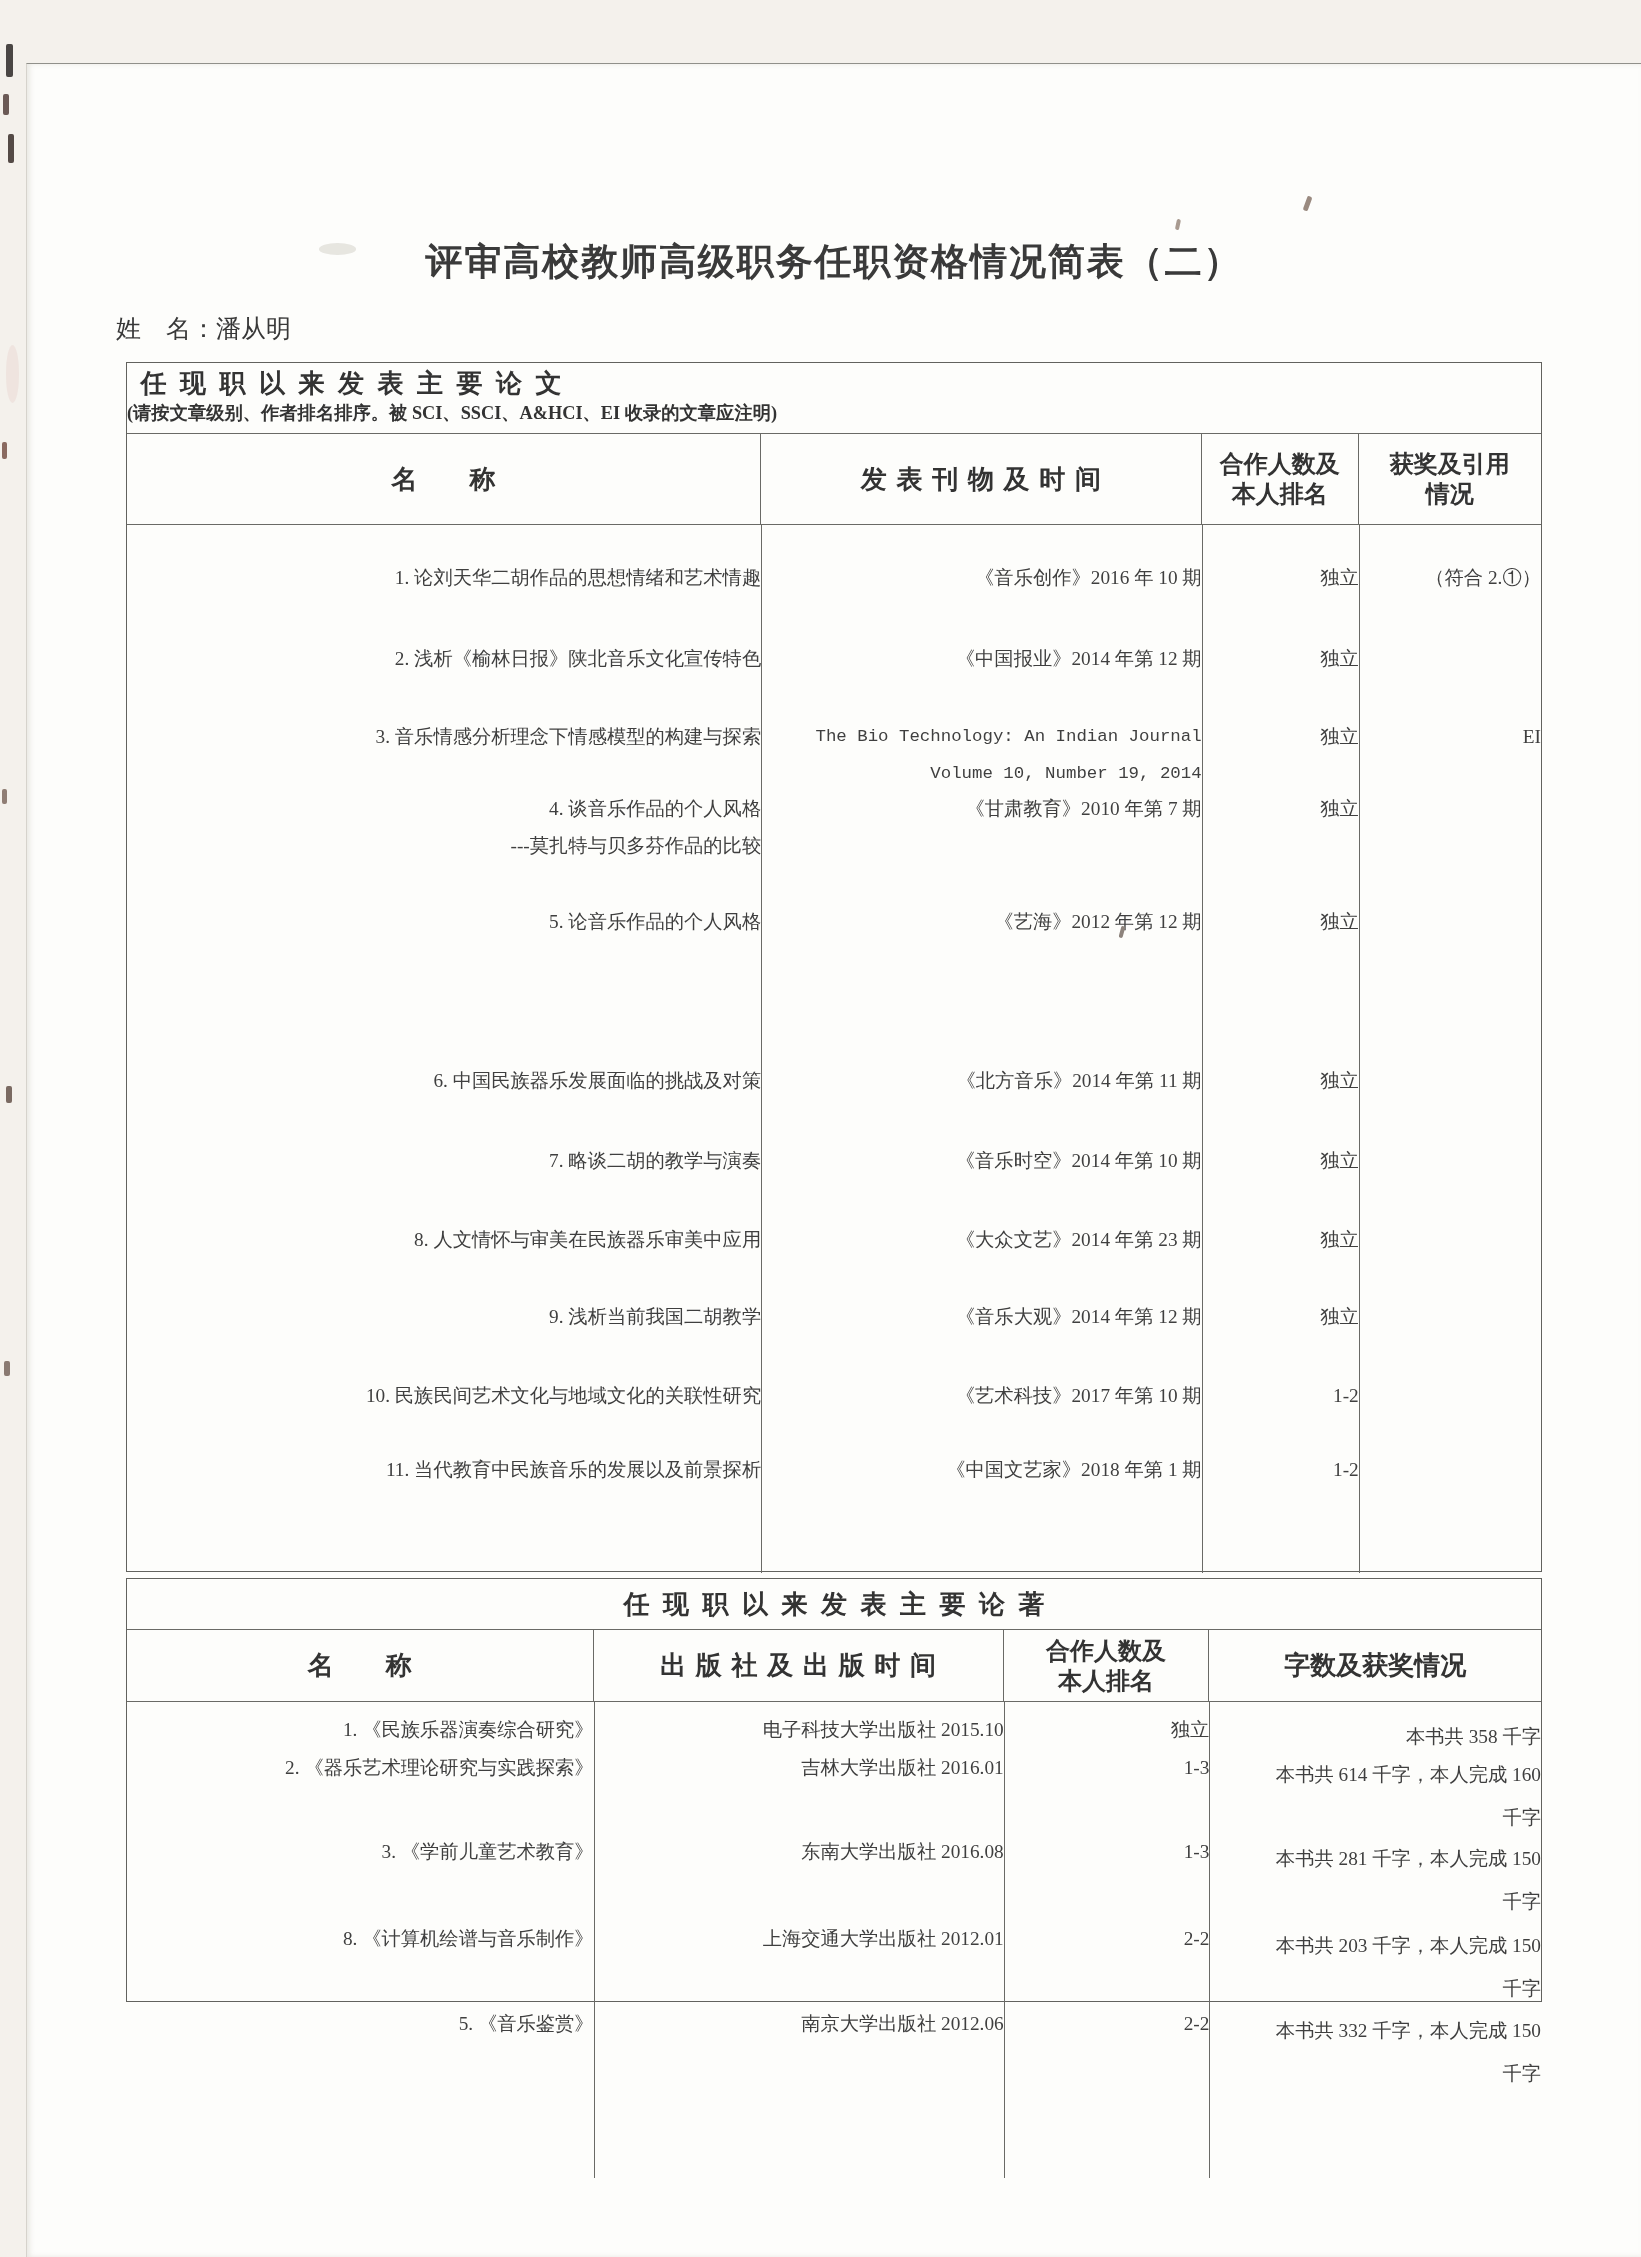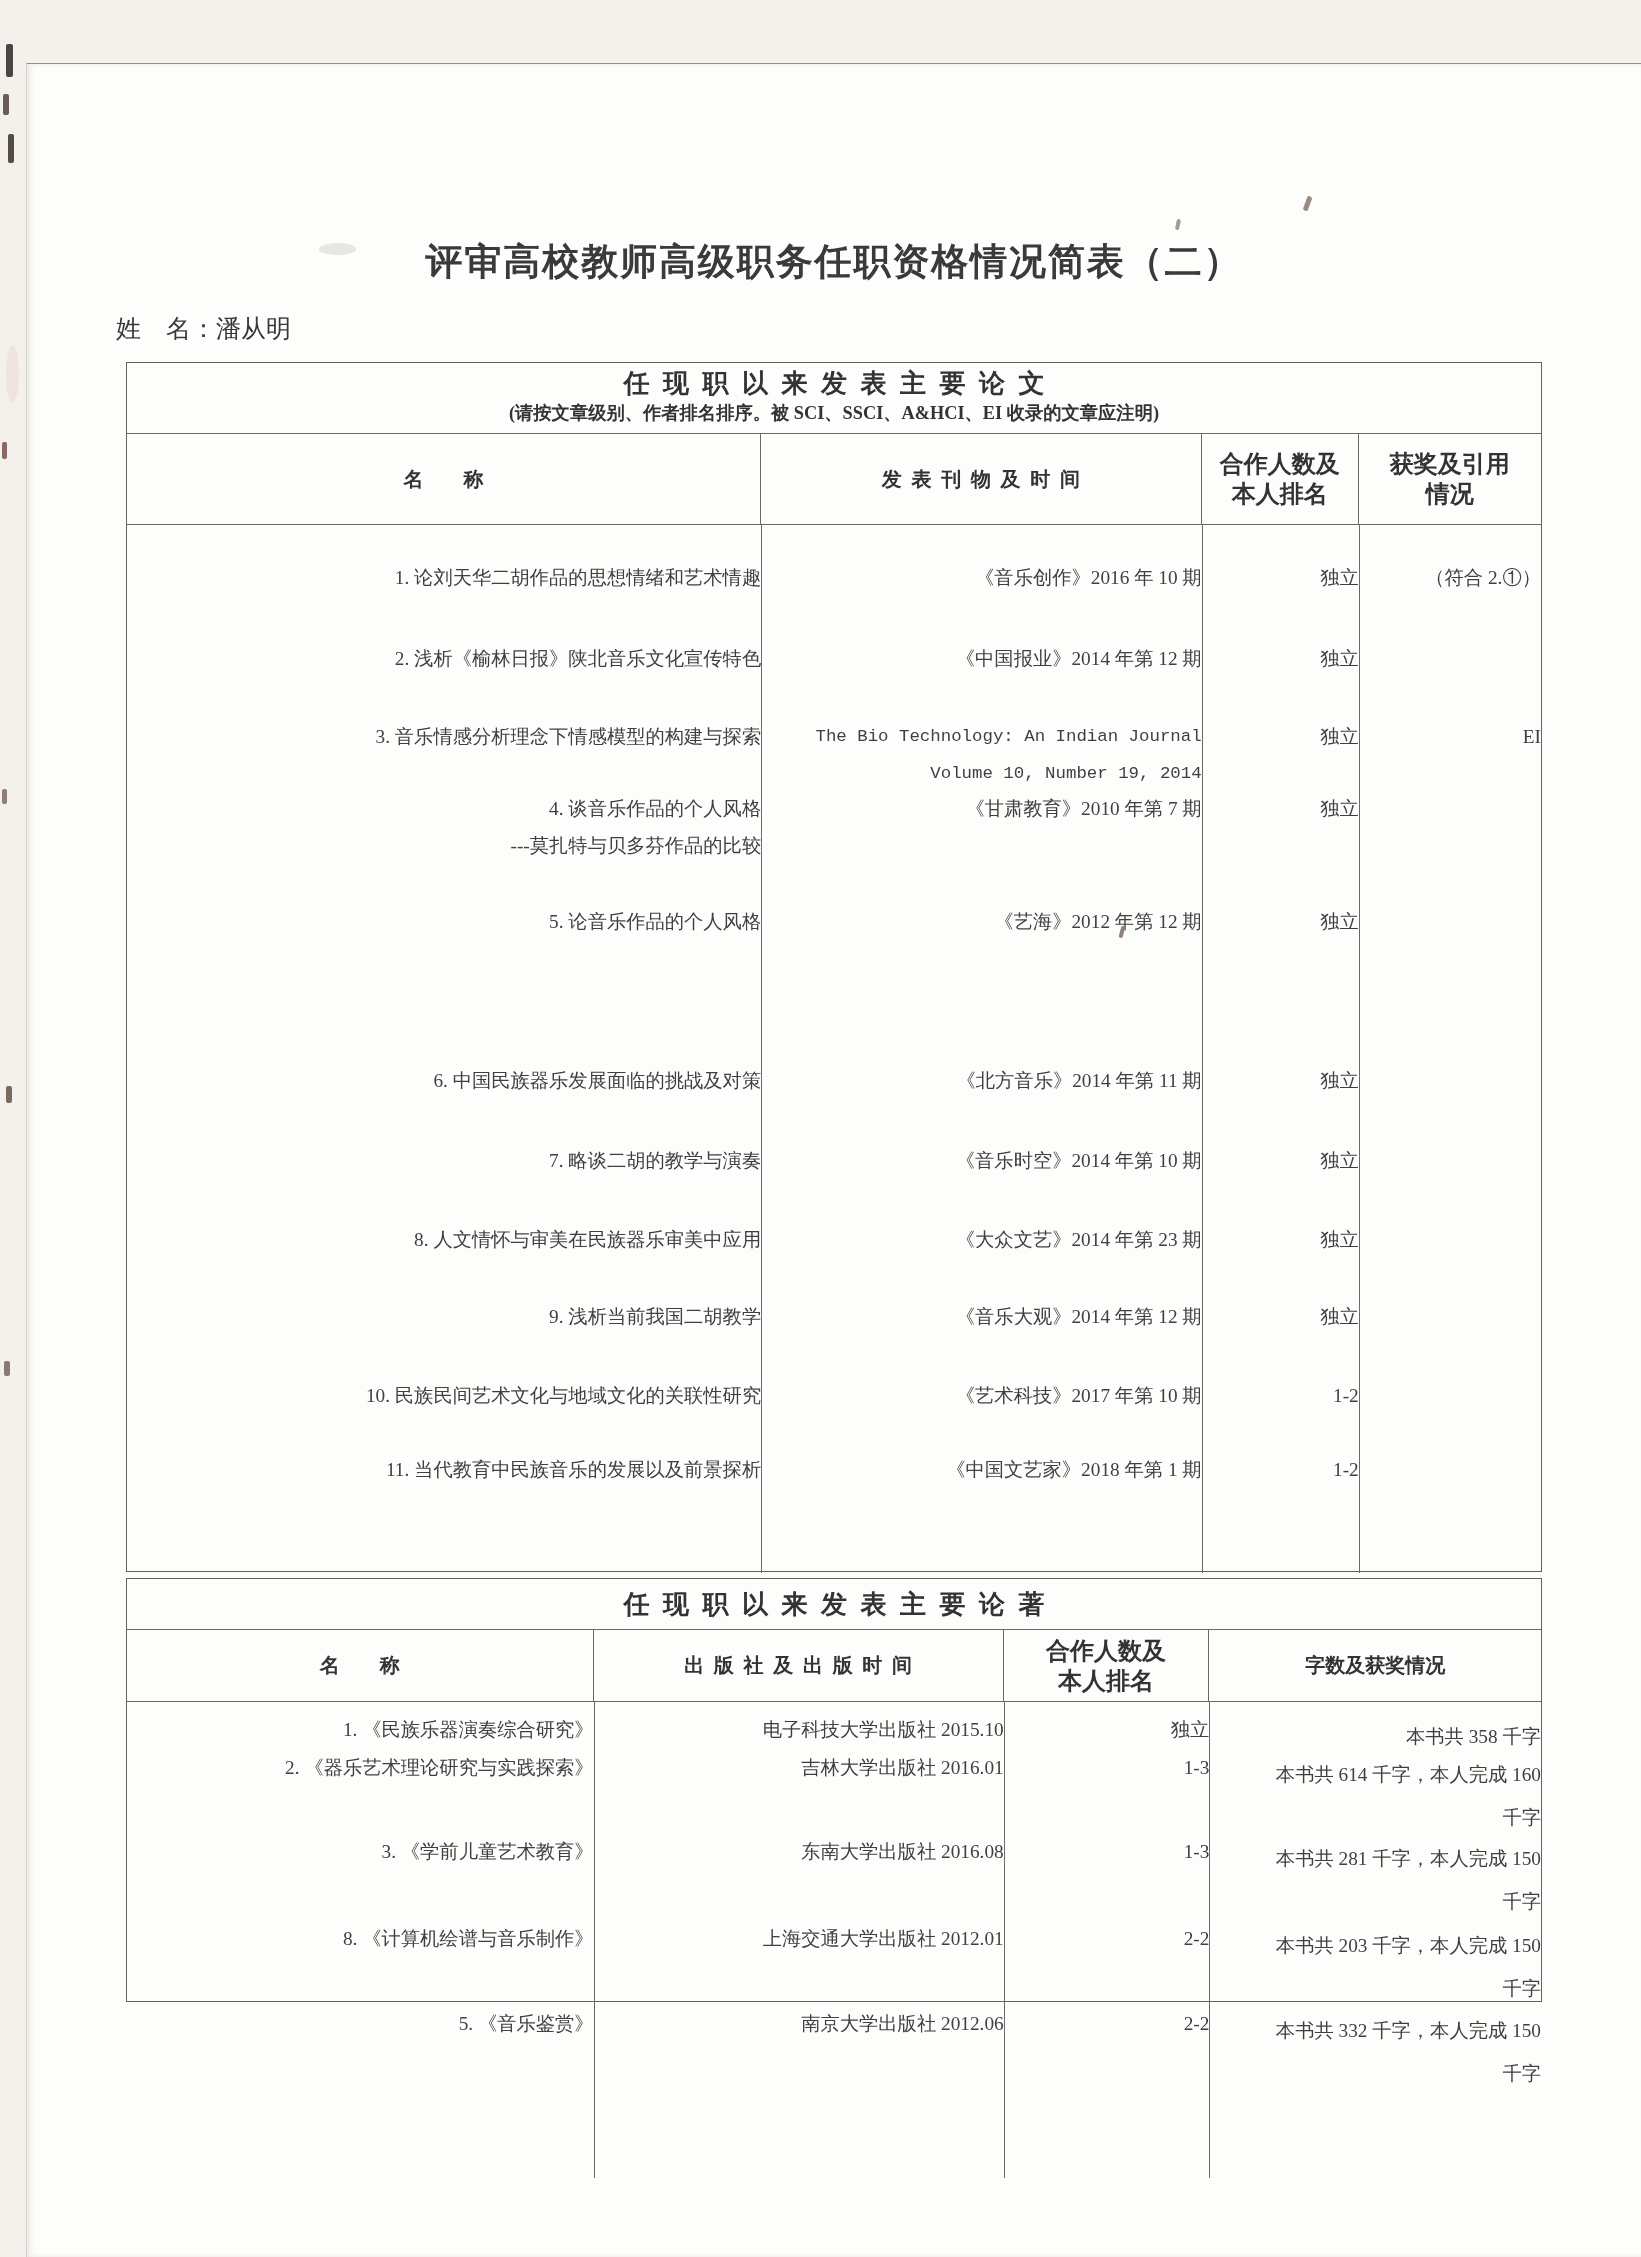--- a/index.html
+++ b/index.html
@@ -29,33 +29,33 @@
   .name-line {
     position:absolute; left:116px; top:276px; font-size:25px; color:#383838; white-space:pre;
   }
 
   
   .tbl { position:absolute; left:126px; width:1416px; box-sizing:border-box;
          border:1.9px solid #62625e; background:transparent; }
   .t1 { top:326px; height:1210px; }
   .t2 { top:1542px; height:424px; }
 
-  .t-band1 { box-sizing:border-box; border-bottom:1.9px solid #6a6a66; text-align:center; }
+  .t-band1 { box-sizing:border-box; border-bottom:1.9px solid #6a6a66; }
   .t1 .t-band1 { height:71px; padding-top:3.9px; }
   .t2 .t-band1 { height:51px; display:flex; align-items:center; justify-content:center; }
   .t-title { font-size:26px; font-weight:600; letter-spacing:13.5px; padding-left:13.5px; color:#333; line-height:33px; }
   .t-note  { font-size:18.3px; font-weight:600; color:#333; line-height:27px; }
 
   .t-headrow { box-sizing:border-box; border-bottom:1.9px solid #6a6a66; display:grid; }
   .t1 .t-headrow { height:91px; grid-template-columns:44.85% 31.15% 11.11% 12.89%; }
   .t2 .t-headrow { height:72px; grid-template-columns:33.0% 29.0% 14.55% 23.45%; }
   .th {
     box-sizing:border-box; border-right:1.9px solid #6a6a66;
     display:flex; align-items:center; justify-content:center; text-align:center;
-    font-size:20px; font-weight:600; color:#333; white-space:pre-line; line-height:29px;
+    font-size:26px; font-weight:600; color:#333; white-space:pre-line; line-height:29px;
   }
   .th:last-child { border-right:none; }
   .th.ls10 { letter-spacing:9.7px; padding-left:9.7px; }
   .th.two { font-size:24px; line-height:30px; }
 
   .t-body { position:relative; }
   .t1 .t-body { height:1048px; }
   .t2 .t-body { height:476px; }
   .colsep { position:absolute; top:0; bottom:0; width:0; border-right:1.9px solid #6a6a66; }
   .t1 .s1 { left:44.85%; } .t1 .s2 { left:76.0%; } .t1 .s3 { left:87.11%; }

